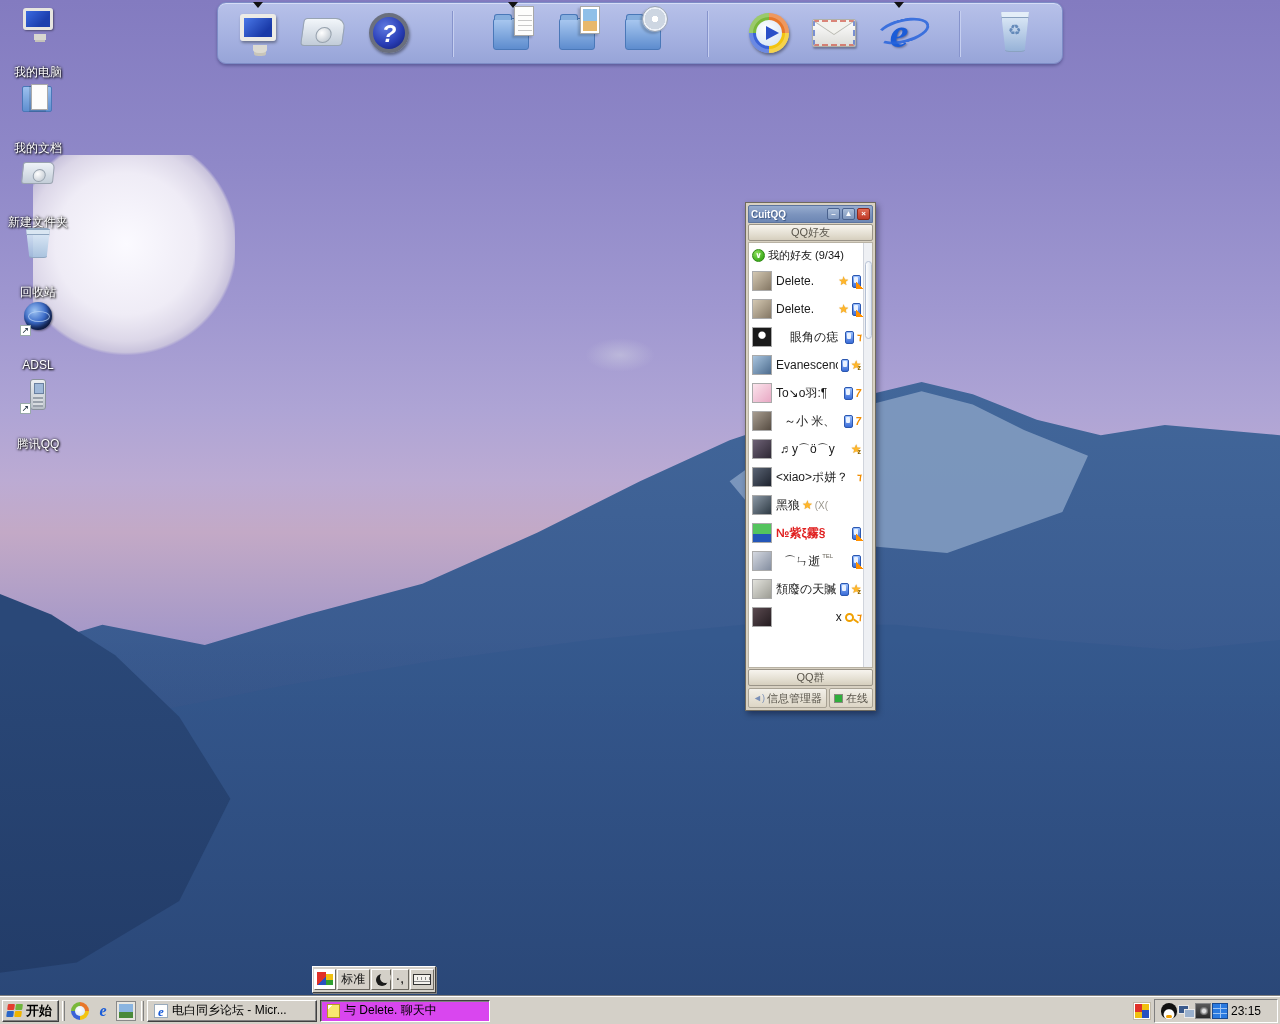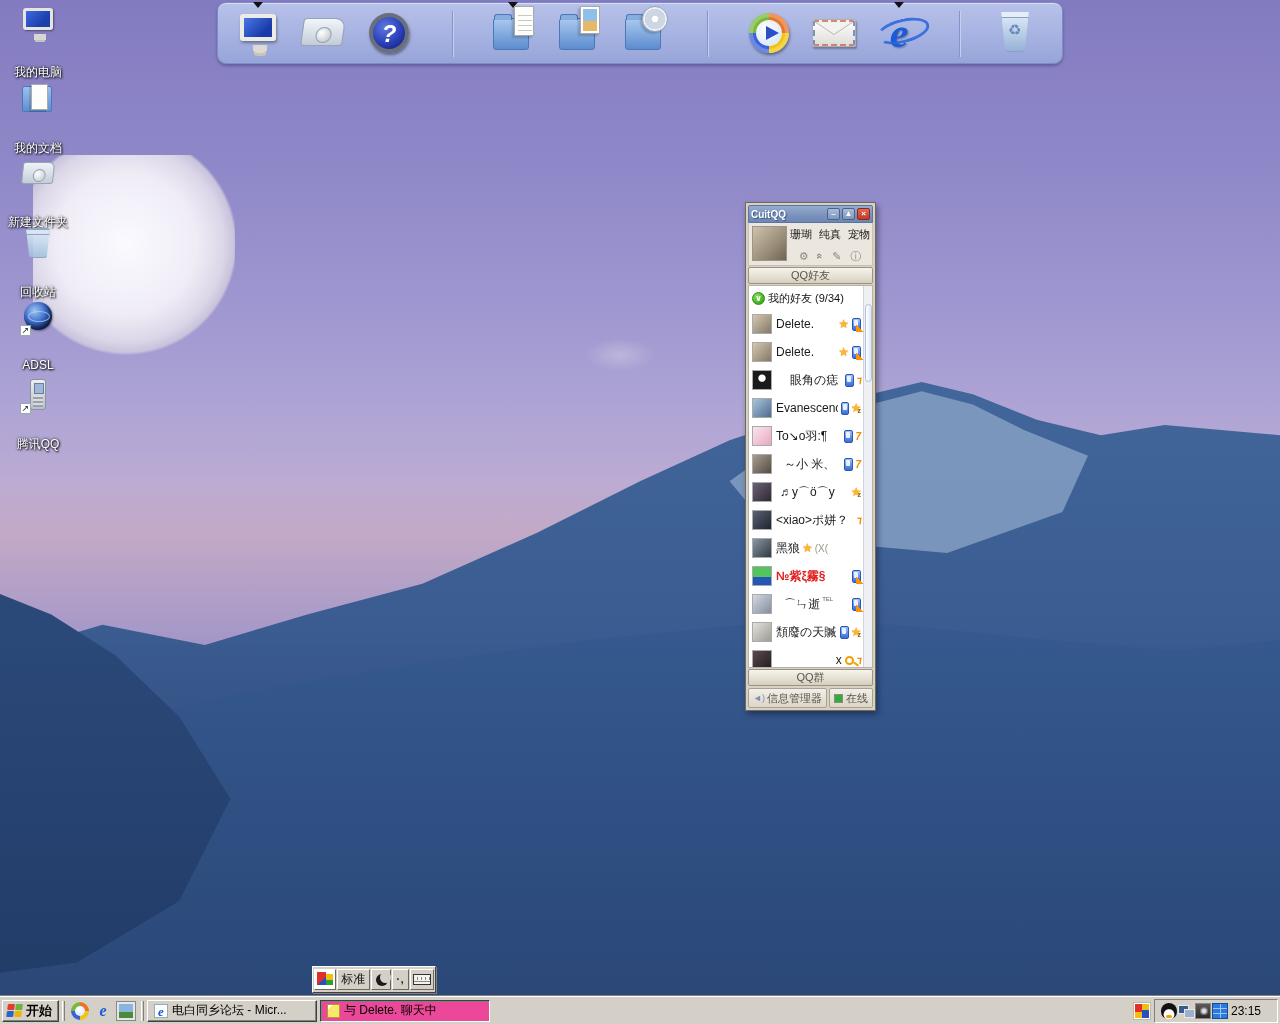--- a/index.html
+++ b/index.html
@@ -256,21 +256,21 @@
   .mini-wmp::after { content:""; position:absolute; left:4px; top:4px; width:10px; height:10px;
     border-radius:50%; background:radial-gradient(circle at 40% 35%,#fff,#cfe0f2); }
   .mini-ie { color:#1a5cd8; font-size:16px; font-weight:bold; font-style:italic;
     font-family:"Liberation Serif","DejaVu Serif",serif; line-height:18px; text-align:center; }
   .mini-desk { background:linear-gradient(180deg,#8ab4e0 60%,#4a8a3a 60%); border:2px solid #e8e6e0;
     box-shadow:0 0 0 1px #888; }
   .taskbtn { height:22px; display:flex; align-items:center; gap:4px; padding:0 6px; width:170px;
     background:#d4d0c8; border:1px solid; border-color:#fff #404040 #404040 #fff;
     box-shadow:inset -1px -1px 0 #808080; font-size:12px; color:#000; cursor:pointer;
     white-space:nowrap; overflow:hidden; }
-  .taskbtn.active { background:#ec4899; border-color:#404040 #fff #fff #404040;
+  .taskbtn.active { background:#d946ef; border-color:#404040 #fff #fff #404040;
     box-shadow:inset 1px 1px 0 #808080; }
   .tb-ie { width:14px; height:14px; color:#1a5cd8; font-size:13px; font-weight:bold; font-style:italic;
     font-family:"Liberation Serif","DejaVu Serif",serif; line-height:14px; flex:0 0 14px;
     background:#fff; border:1px solid #9ab; text-align:center; }
   .tb-note { width:13px; height:14px; flex:0 0 13px; background:linear-gradient(135deg,#fff 0 20%,#f8e870 20%);
     border:1px solid #b89a20; position:relative; }
   #tb-spacer { flex:1; }
   #tray-app { width:18px; height:18px; position:relative; cursor:pointer; background:#fff;
     border:1px solid #c0b8a8; }
   #tray-app::before { content:""; position:absolute; left:1px; top:1px; width:7px; height:14px;
@@ -375,36 +375,20 @@
   </div>
 </div>
 
 <div id="qq">
   <div id="qq-title">
     <span class="t">CuitQQ</span>
     <span class="wbtn">–</span>
     <span class="wbtn">▲</span>
     <span class="wbtn close">×</span>
   </div>
-  <div id="qq-panel">
-    <div id="qq-avatar"></div>
-    <div class="right">
-      <div id="qq-menu">
-        <span>珊瑚</span>
-        <span>纯真</span>
-        <span>宠物</span>
-      </div>
-      <div id="qq-tools">
-        <span>⚙</span>
-        <span class="tool-up">«</span>
-        <span>✎</span>
-        <span>ⓘ</span>
-      </div>
-    </div>
-  </div>
   <div class="qq-tabbtn">QQ好友</div>
   <div id="qq-list">
     <div id="qq-group">
       <span id="grp-ico">∨</span>
       <span>我的好友 (9/34)</span>
     </div>
     <div class="buddy">
       <span class="av av1"></span>
       <span class="nm">Delete.</span>
         <span class="sp"></span>

